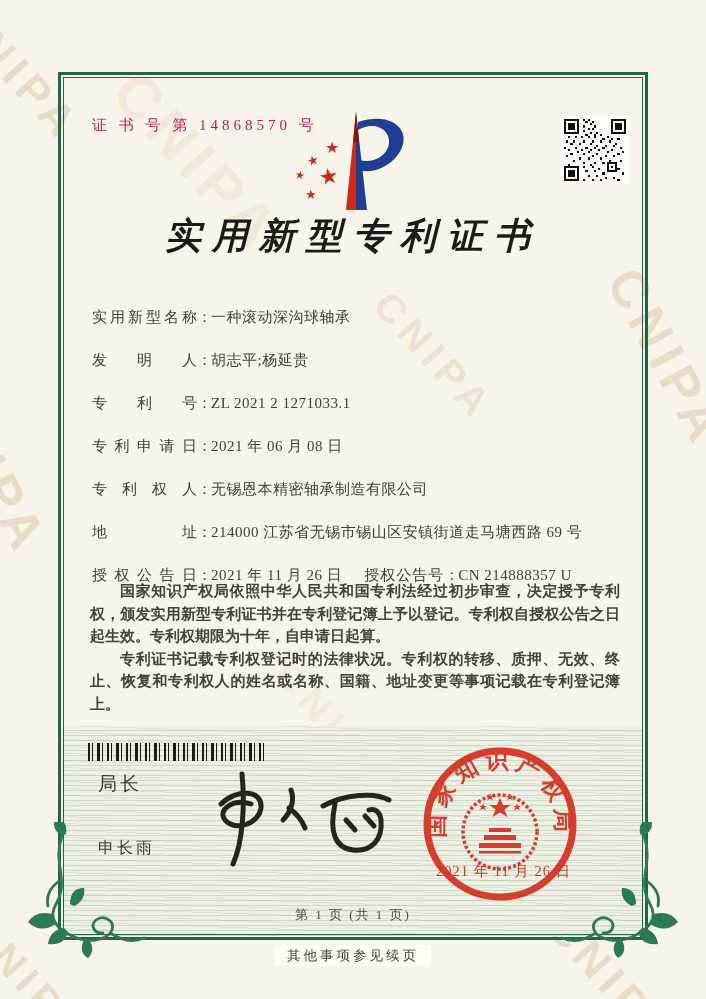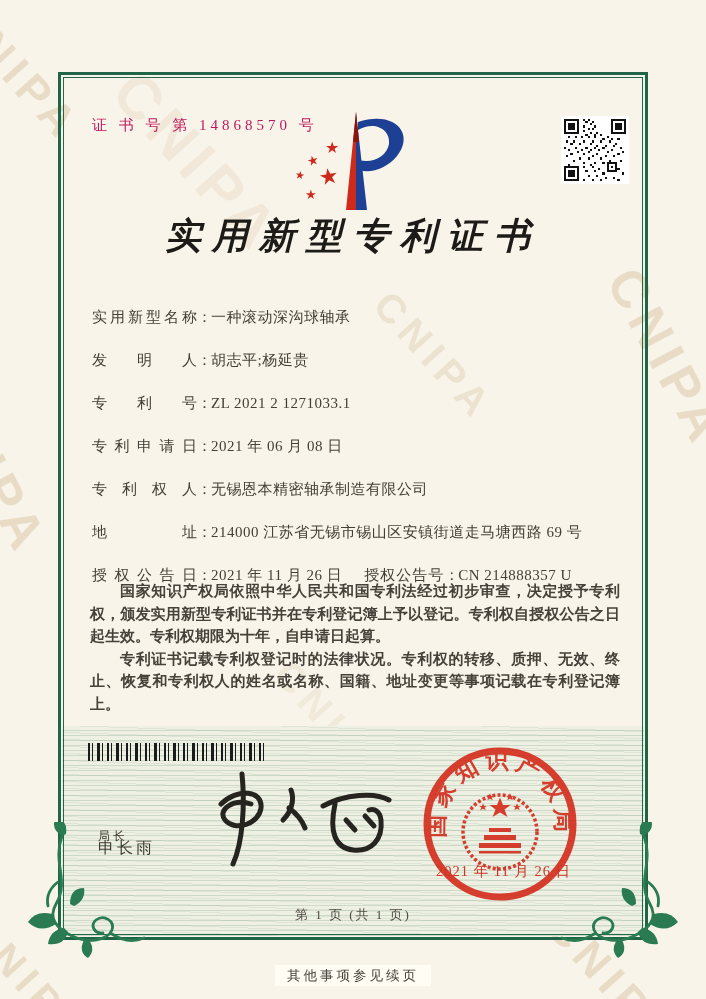--- a/index.html
+++ b/index.html
@@ -45,30 +45,30 @@
   .gl2{letter-spacing:1px;}
 
   .bodytext{position:absolute;left:90px;top:580px;width:530px;font-size:15px;
             line-height:22.5px;color:#46413a;text-align:justify;font-weight:bold;}
   .bodytext p{margin:0;text-indent:2em;}
 
   .barcode{position:absolute;left:88px;top:743px;width:180px;height:18px;
      background:
       repeating-linear-gradient(90deg,#1b1b1b 0 2px,transparent 2px 4px,#1b1b1b 4px 5px,transparent 5px 9px,#1b1b1b 9px 12px,transparent 12px 14px,#1b1b1b 14px 15px,transparent 15px 19px);}
 
-  .signer-title{position:absolute;left:98px;top:828px;font-size:12px;color:#3c3832;letter-spacing:3px;font-family:Liberation Serif, serif;}
+  .signer-title{position:absolute;left:98px;top:771px;font-size:19px;color:#3c3832;letter-spacing:3px;font-family:Liberation Serif, serif;}
   .signer-name{position:absolute;left:98px;top:838px;font-size:16px;color:#3c3832;letter-spacing:3px;text-align:right;}
   .signature{position:absolute;left:185px;top:762px;width:220px;height:118px;}
 
   .seal{position:absolute;left:420px;top:744px;width:160px;height:160px;opacity:.92;}
   .seal-date{position:absolute;left:436px;top:862px;font-size:14.5px;color:#cd3524;letter-spacing:1px;white-space:nowrap;}
 
   .pageinfo{position:absolute;left:0;top:906px;width:100%;text-align:center;
             font-size:13px;color:#4e4a44;letter-spacing:2px;}
-  .footnote{position:absolute;left:0;top:947px;width:100%;text-align:center;font-size:13.5px;color:#45413b;letter-spacing:3px;margin-top:20px;}
+  .footnote{position:absolute;left:0;top:947px;width:100%;text-align:center;font-size:13.5px;color:#45413b;letter-spacing:3px;}
   .footnote span{background:#fffdf4;padding:3px 12px;}
 
   .flourish{position:absolute;width:120px;height:140px;top:822px;}
   .flourish.left{left:28px;}
   .flourish.right{right:28px;transform:scaleX(-1);}
 </style>
 </head>
 <body>
 
 <div class="page">

